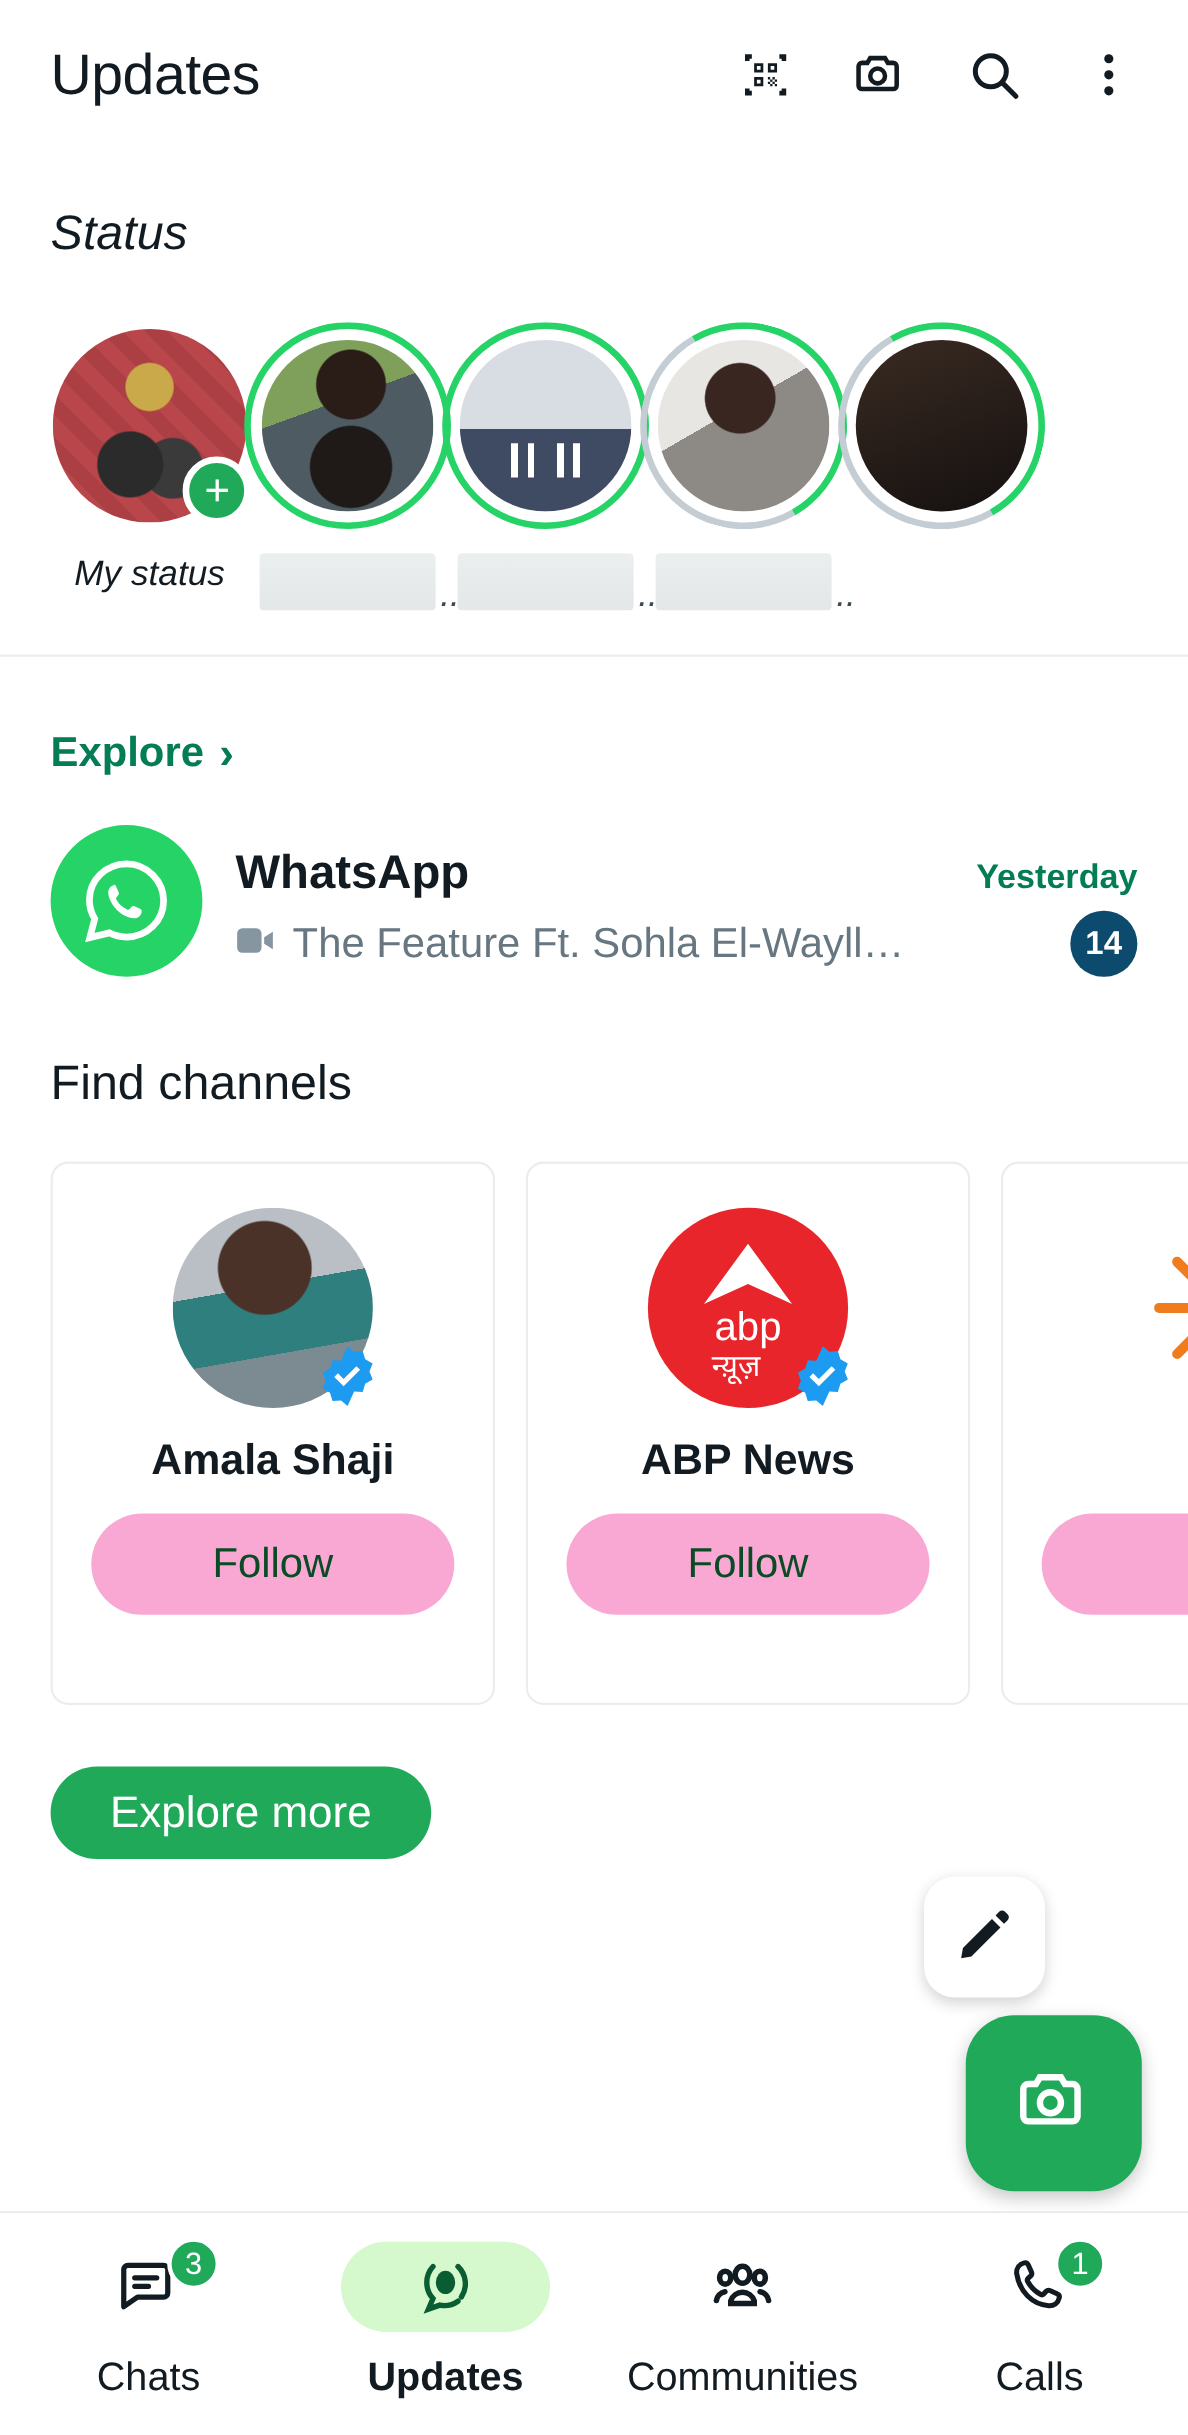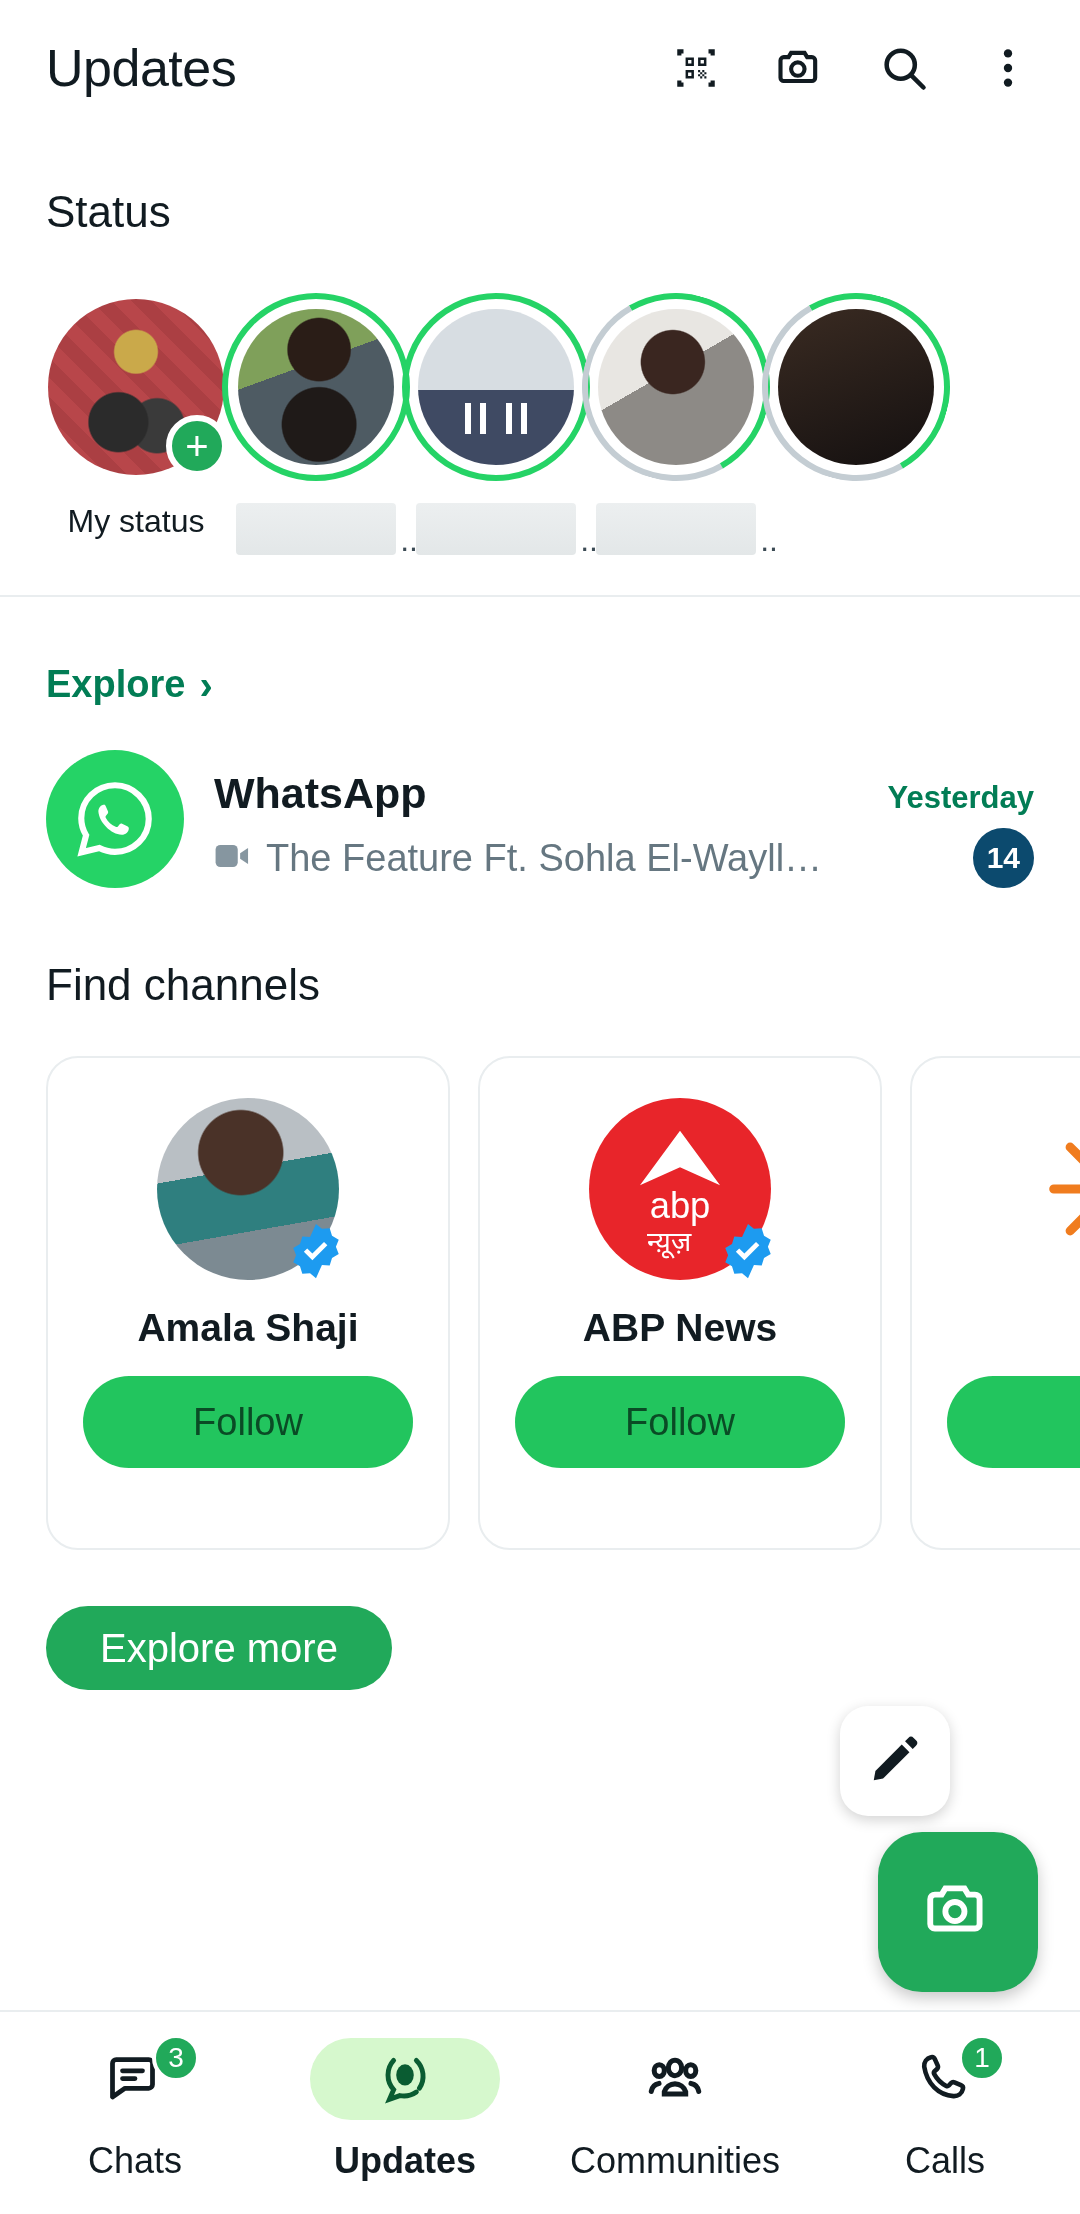--- a/index.html
+++ b/index.html
@@ -25,21 +25,21 @@
     font-weight:400;
     letter-spacing:-0.5px;
     color:#111b21;
     flex:1;
   }
   .header-actions { display:flex; align-items:center; gap:52px; }
   .hicon { width:52px; height:52px; display:flex; align-items:center; justify-content:center; }
   .hicon svg { display:block; }
 
   
-  .section-status { padding-top:52px; }
+  .section-status { padding-top:52px;font-style:italic; }
   .status-title {
     font-size:44px;
     font-weight:400;
     color:#111b21;
     padding-left:46px;
     margin-bottom:56px;
   }
   .status-row {
     display:flex;
     gap:0;
@@ -192,41 +192,41 @@
   }
   .cards {
     display:flex; gap:28px;
     padding:46px 0 0 46px;
     overflow:hidden;
   }
   .card {
     flex:0 0 404px;
     width:404px; height:494px;
     border:2px solid #e9edef;
-    border-radius:32px;
+    border-radius:16px;
     display:flex; flex-direction:column; align-items:center;
     padding-top:40px;
     background:#fff;
   }
   .card-av-wrap { position:relative; width:182px; height:182px; }
   .card-av { width:182px; height:182px; border-radius:50%; overflow:hidden; }
   .verified {
     position:absolute; right:-8px; bottom:-2px;
     width:62px; height:62px;
   }
   .card-name {
     margin-top:26px;
     font-size:39px; font-weight:700; color:#111b21;
     white-space:nowrap;
   }
   .follow-btn {
     margin-top:26px;
     width:330px; height:92px;
     border-radius:46px;
-    background:#22c55e;
+    background:#f9a8d4;
     color:#0a4b25;
     font-size:38px;
     display:flex; align-items:center; justify-content:center;
     border:none;
     font-family:inherit;
   }
   .ph-amala {
     background:
       radial-gradient(circle at 46% 30%, #4a3228 0 26%, transparent 27%),
       linear-gradient(170deg,#b9bfc4 0 40%,#2f7f7f 40% 70%,#7c8a92 70% 100%);

